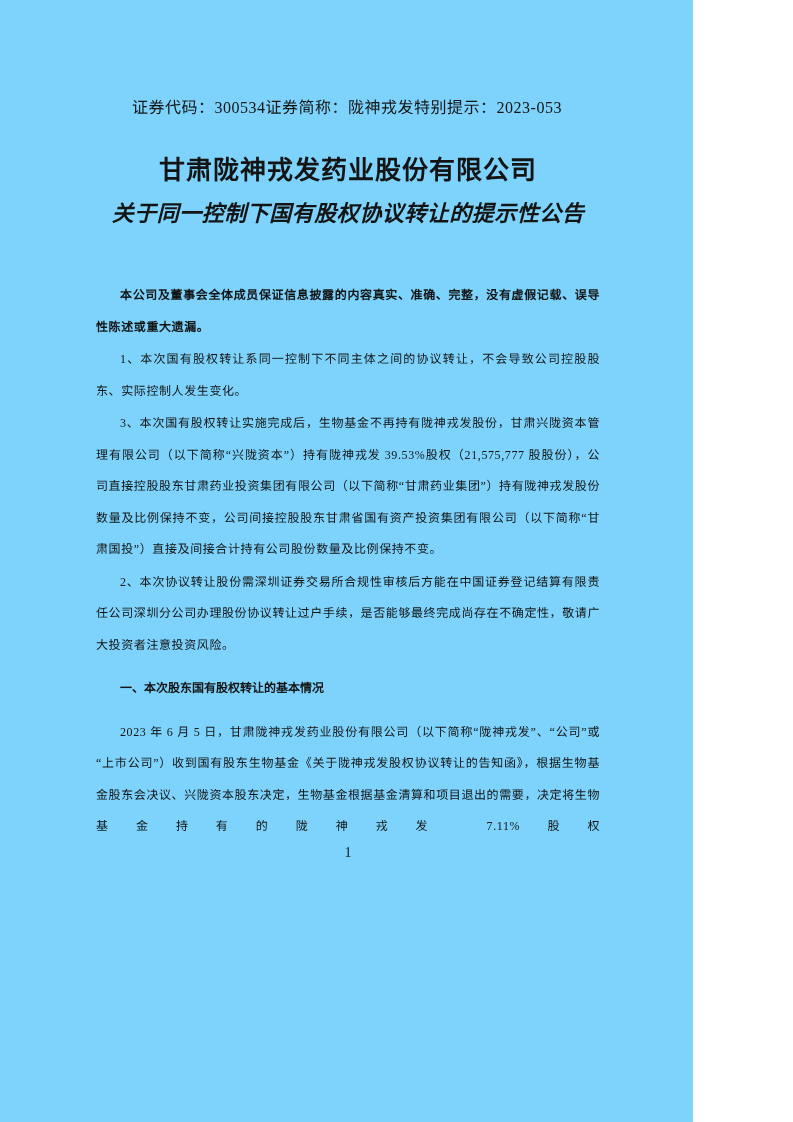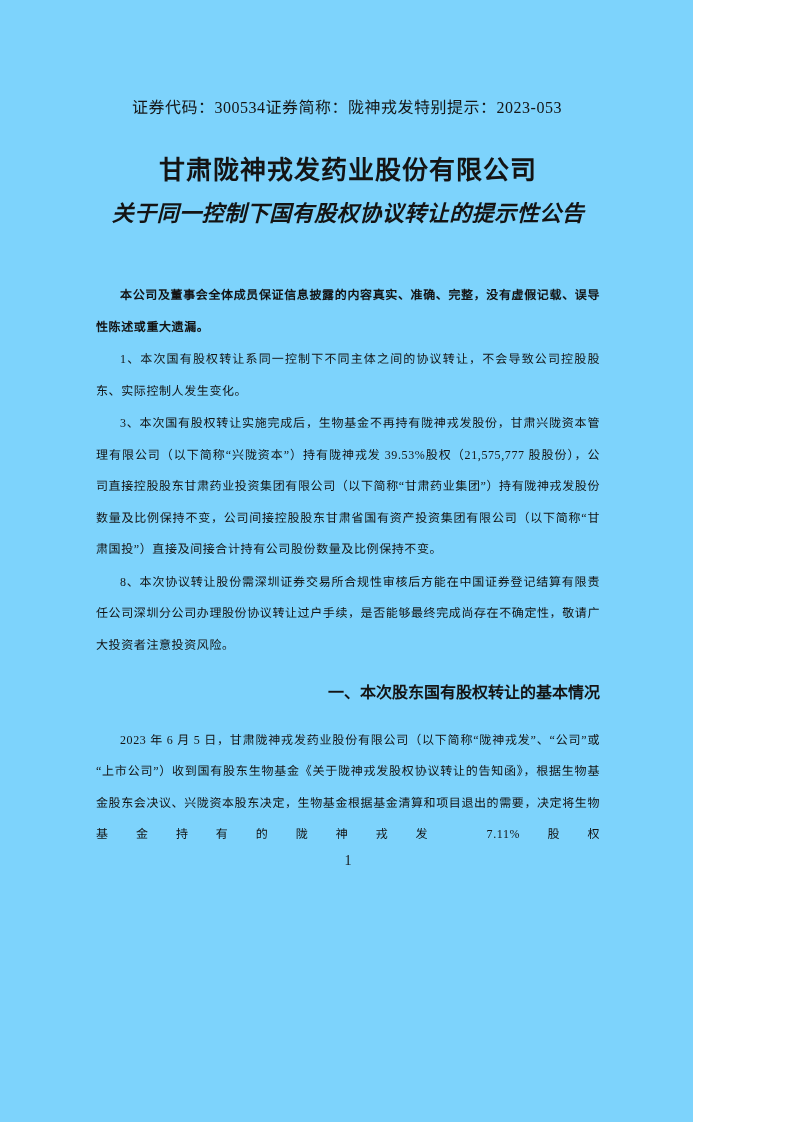--- a/index.html
+++ b/index.html
@@ -69,24 +69,23 @@
     font-family: "Liberation Sans", sans-serif;
     font-weight: bold;
     font-size: 16px;
     line-height: 31.5px;
     text-indent: 2em;
   }
   .notice-item { margin-top: 1px; }
   .section-heading {
     font-family: "Liberation Sans", sans-serif;
     font-weight: bold;
-    font-size: 16px;
+    font-size: 12px;
     line-height: 31.5px;
     text-indent: 2em;
-    text-align: right;
   }
   .section-para {
     margin-top: 2px;
     text-align-last: justify;
   }
   .page-footer {
     margin-top: 1px;
     text-align: center;
     font-size: 14px;
     line-height: 18px;
@@ -106,21 +105,21 @@
   <div class="title-block">
     <div class="title-line1">甘肃陇神戎发药业股份有限公司</div>
     <div class="title-line2">关于同一控制下国有股权协议转让的提示性公告</div>
   </div>
 
   <p class="para statement">本公司及董事会全体成员保证信息披露的内容真实、准确、完整，没有虚假记载、误导性陈述或重大遗漏。</p>
 
 
   <p class="para notice-item">1、本次国有股权转让系同一控制下不同主体之间的协议转让，不会导致公司控股股东、实际控制人发生变化。</p>
   <p class="para notice-item">3、本次国有股权转让实施完成后，生物基金不再持有陇神戎发股份，甘肃兴陇资本管理有限公司（以下简称“兴陇资本”）持有陇神戎发 39.53%股权（21,575,777 股股份），公司直接控股股东甘肃药业投资集团有限公司（以下简称“甘肃药业集团”）持有陇神戎发股份数量及比例保持不变，公司间接控股股东甘肃省国有资产投资集团有限公司（以下简称“甘肃国投”）直接及间接合计持有公司股份数量及比例保持不变。</p>
-  <p class="para notice-item">8、本次协议转让股份需深圳证券交易所合规性审核后方能在中国证券登记结算有限责任公司深圳分公司办理股份协议转让过户手续，是否能够最终完成尚存在不确定性，敬请广大投资者注意投资风险。</p>
+  <p class="para notice-item">2、本次协议转让股份需深圳证券交易所合规性审核后方能在中国证券登记结算有限责任公司深圳分公司办理股份协议转让过户手续，是否能够最终完成尚存在不确定性，敬请广大投资者注意投资风险。</p>
 
   <p class="section-heading">一、本次股东国有股权转让的基本情况</p>
 
   <p class="para section-para">2023 年 6 月 5 日，甘肃陇神戎发药业股份有限公司（以下简称“陇神戎发”、“公司”或“上市公司”）收到国有股东生物基金《关于陇神戎发股权协议转让的告知函》，根据生物基金股东会决议、兴陇资本股东决定，生物基金根据基金清算和项目退出的需要，决定将生物基金持有的陇神戎发 7.11%股权</p>
 
   <div class="page-footer">1</div>
 
 </div>
 
 </body></html>

